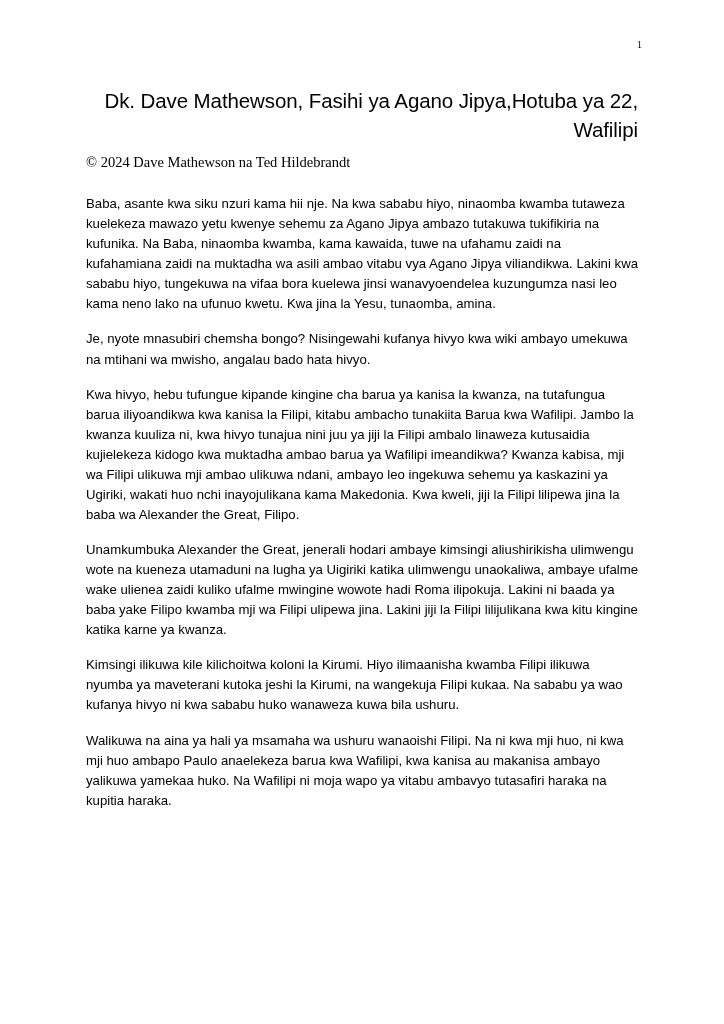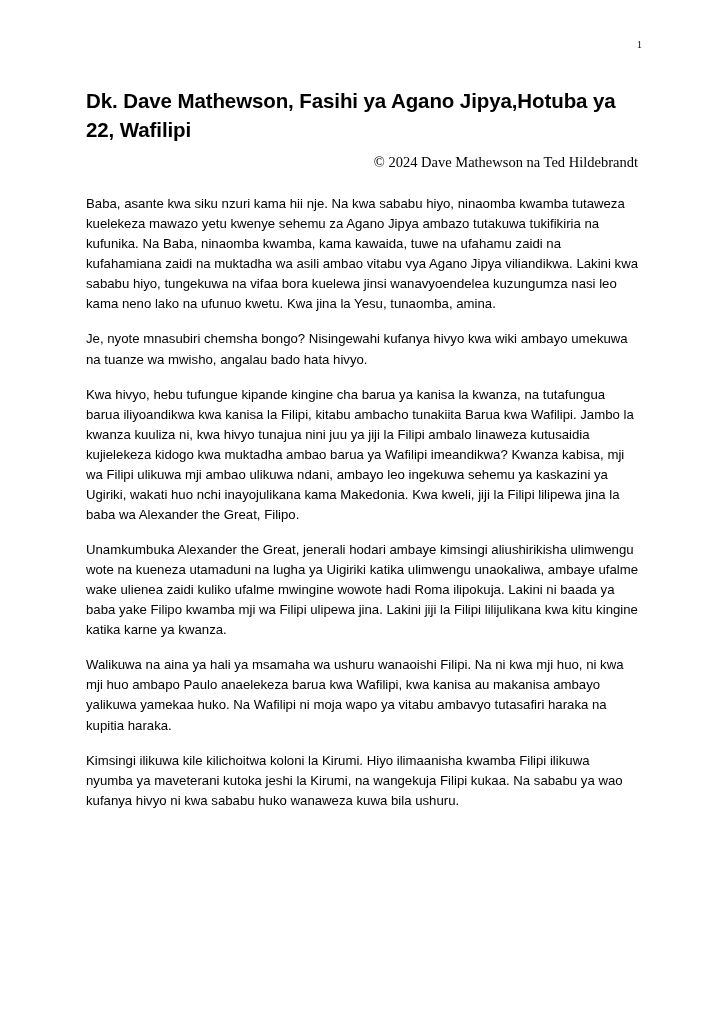--- a/index.html
+++ b/index.html
@@ -27,29 +27,29 @@
     top: 40px;
     right: 82px;
     font-size: 10px;
     font-family: "Liberation Serif", serif;
     color: #000;
     line-height: 1;
   }
   .doc-title {
     margin: 0;
     padding-top: 52px;
-    text-align: left;
+    text-align: right;
     font-family: "Liberation Sans", sans-serif;
     font-size: 20.5px;
-    font-weight: bold;
+    font-weight: normal;
     line-height: 1.42;
     letter-spacing: -0.1px;
   }
   .copyright {
-    text-align: right;
+    text-align: left;
     font-family: "Liberation Serif", serif;
     font-size: 14.5px;
     margin-top: 9px;
     margin-bottom: 0;
     line-height: 1.3;
   }
   .body-text {
     margin-top: 22px;
   }
   .para {
@@ -69,20 +69,20 @@
 <div class="page">
 
   <div class="page-number">1</div>
 
   <h1 class="doc-title">Dk. Dave Mathewson, Fasihi ya Agano Jipya,Hotuba ya 22, Wafilipi</h1>
 
   <div class="copyright">© 2024 Dave Mathewson na Ted Hildebrandt</div>
 
   <div class="body-text">
     <p class="para">Baba, asante kwa siku nzuri kama hii nje. Na kwa sababu hiyo, ninaomba kwamba tutaweza kuelekeza mawazo yetu kwenye sehemu za Agano Jipya ambazo tutakuwa tukifikiria na kufunika. Na Baba, ninaomba kwamba, kama kawaida, tuwe na ufahamu zaidi na kufahamiana zaidi na muktadha wa asili ambao vitabu vya Agano Jipya viliandikwa.  Lakini kwa sababu hiyo, tungekuwa na vifaa bora kuelewa jinsi wanavyoendelea kuzungumza nasi leo kama neno lako na ufunuo kwetu. Kwa jina la Yesu, tunaomba, amina.</p>
-    <p class="para">Je, nyote mnasubiri chemsha bongo? Nisingewahi kufanya hivyo kwa wiki ambayo umekuwa na tuanze wa mwisho, angalau bado hata hivyo.</p>
+    <p class="para">Je, nyote mnasubiri chemsha bongo? Nisingewahi kufanya hivyo kwa wiki ambayo umekuwa na mtihani wa mwisho, angalau bado hata hivyo.</p>
     <p class="para">Kwa hivyo, hebu tufungue kipande kingine cha barua ya kanisa la kwanza, na tutafungua barua iliyoandikwa kwa kanisa la Filipi, kitabu ambacho tunakiita Barua kwa Wafilipi. Jambo la kwanza kuuliza ni, kwa hivyo tunajua nini juu ya jiji la Filipi ambalo linaweza kutusaidia kujielekeza kidogo kwa muktadha ambao barua ya Wafilipi imeandikwa? Kwanza kabisa, mji wa Filipi ulikuwa mji ambao ulikuwa ndani, ambayo leo ingekuwa sehemu ya kaskazini ya Ugiriki, wakati huo nchi inayojulikana kama Makedonia. Kwa kweli, jiji la Filipi lilipewa jina la baba wa Alexander the Great, Filipo.</p>
     <p class="para">Unamkumbuka Alexander the Great, jenerali hodari ambaye kimsingi aliushirikisha ulimwengu wote na kueneza utamaduni na lugha ya Uigiriki katika ulimwengu unaokaliwa, ambaye ufalme wake ulienea zaidi kuliko ufalme mwingine wowote hadi Roma ilipokuja. Lakini ni baada ya baba yake Filipo kwamba mji wa Filipi ulipewa jina. Lakini jiji la Filipi lilijulikana kwa kitu kingine katika karne ya kwanza.</p>
+    <p class="para">Kimsingi ilikuwa kile kilichoitwa koloni la Kirumi. Hiyo ilimaanisha kwamba Filipi ilikuwa nyumba ya maveterani kutoka jeshi la Kirumi, na wangekuja Filipi kukaa. Na sababu ya wao kufanya hivyo ni kwa sababu huko wanaweza kuwa bila ushuru.</p>
     <p class="para">Walikuwa na aina ya hali ya msamaha wa ushuru wanaoishi Filipi. Na ni kwa mji huo, ni kwa mji huo ambapo Paulo anaelekeza barua kwa Wafilipi, kwa kanisa au makanisa ambayo yalikuwa yamekaa huko. Na Wafilipi ni moja wapo ya vitabu ambavyo tutasafiri haraka na kupitia haraka.</p>
-    <p class="para">Kimsingi ilikuwa kile kilichoitwa koloni la Kirumi. Hiyo ilimaanisha kwamba Filipi ilikuwa nyumba ya maveterani kutoka jeshi la Kirumi, na wangekuja Filipi kukaa. Na sababu ya wao kufanya hivyo ni kwa sababu huko wanaweza kuwa bila ushuru.</p>
   </div>
 
 </div>
 
 </body></html>

